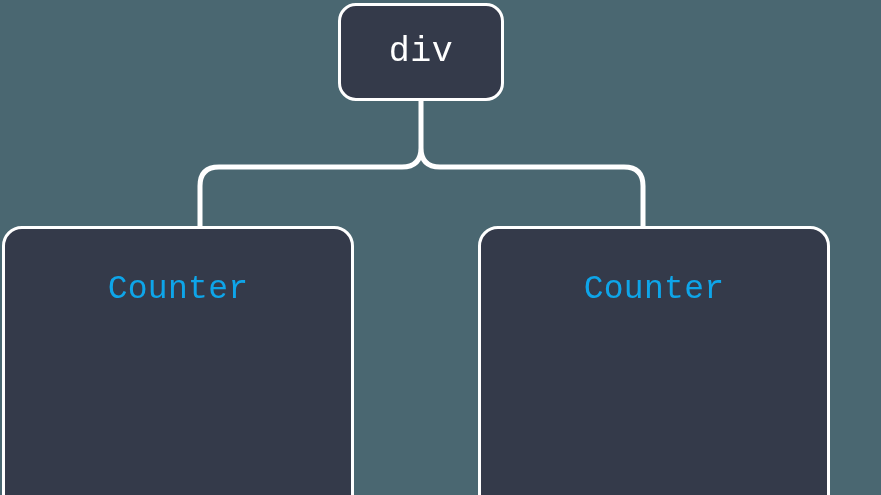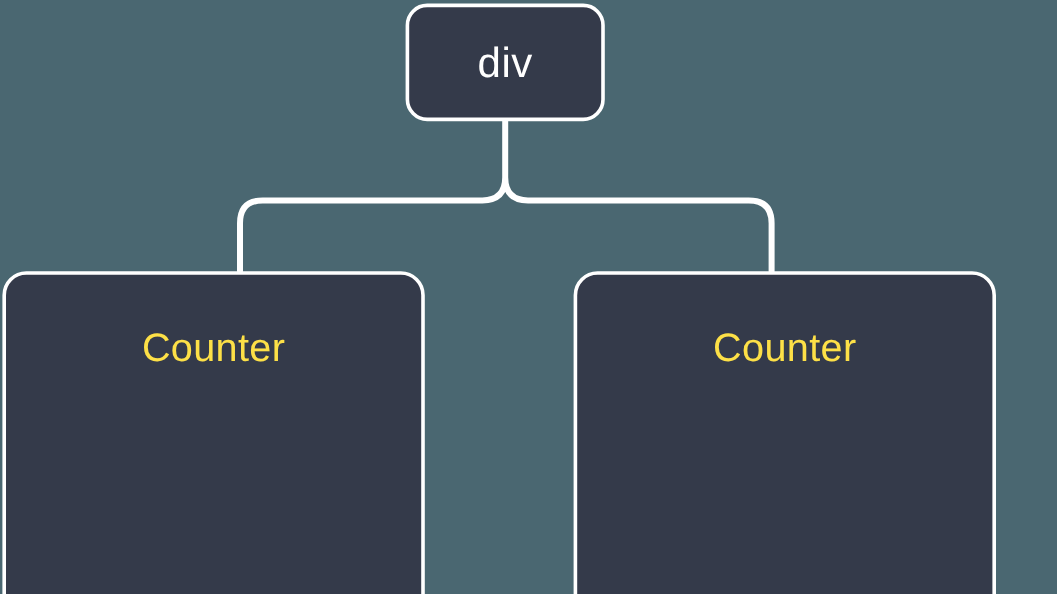--- a/index.html
+++ b/index.html
@@ -6,21 +6,21 @@
     margin: 0;
     padding: 0;
     background: #4a6771;
   }
   #stage {
     position: relative;
     width: 881px;
     height: 495px;
     background: #4a6771;
     overflow: hidden;
-    font-family: Liberation Sans, sans-serif;
+    font-family: Liberation Mono, monospace;
   }
 
   
   #connectors {
     position: absolute;
     left: 0; top: 0;
     width: 881px; height: 495px;
     pointer-events: none;
   }
 
@@ -59,21 +59,21 @@
   }
   #node-counter-left  { left: 2px; }
   #node-counter-right { left: 478px; }
 
   .component .node-title {
     position: absolute;
     left: 0;
     right: 0;
     top: 44px;
     text-align: center;
-    color: #fde047;
+    color: #0ea5e9;
     font-size: 33px;
     letter-spacing: 0.3px;
     line-height: 1;
   }
 </style>
 </head>
 <body>
 
 <div id="stage">
 

